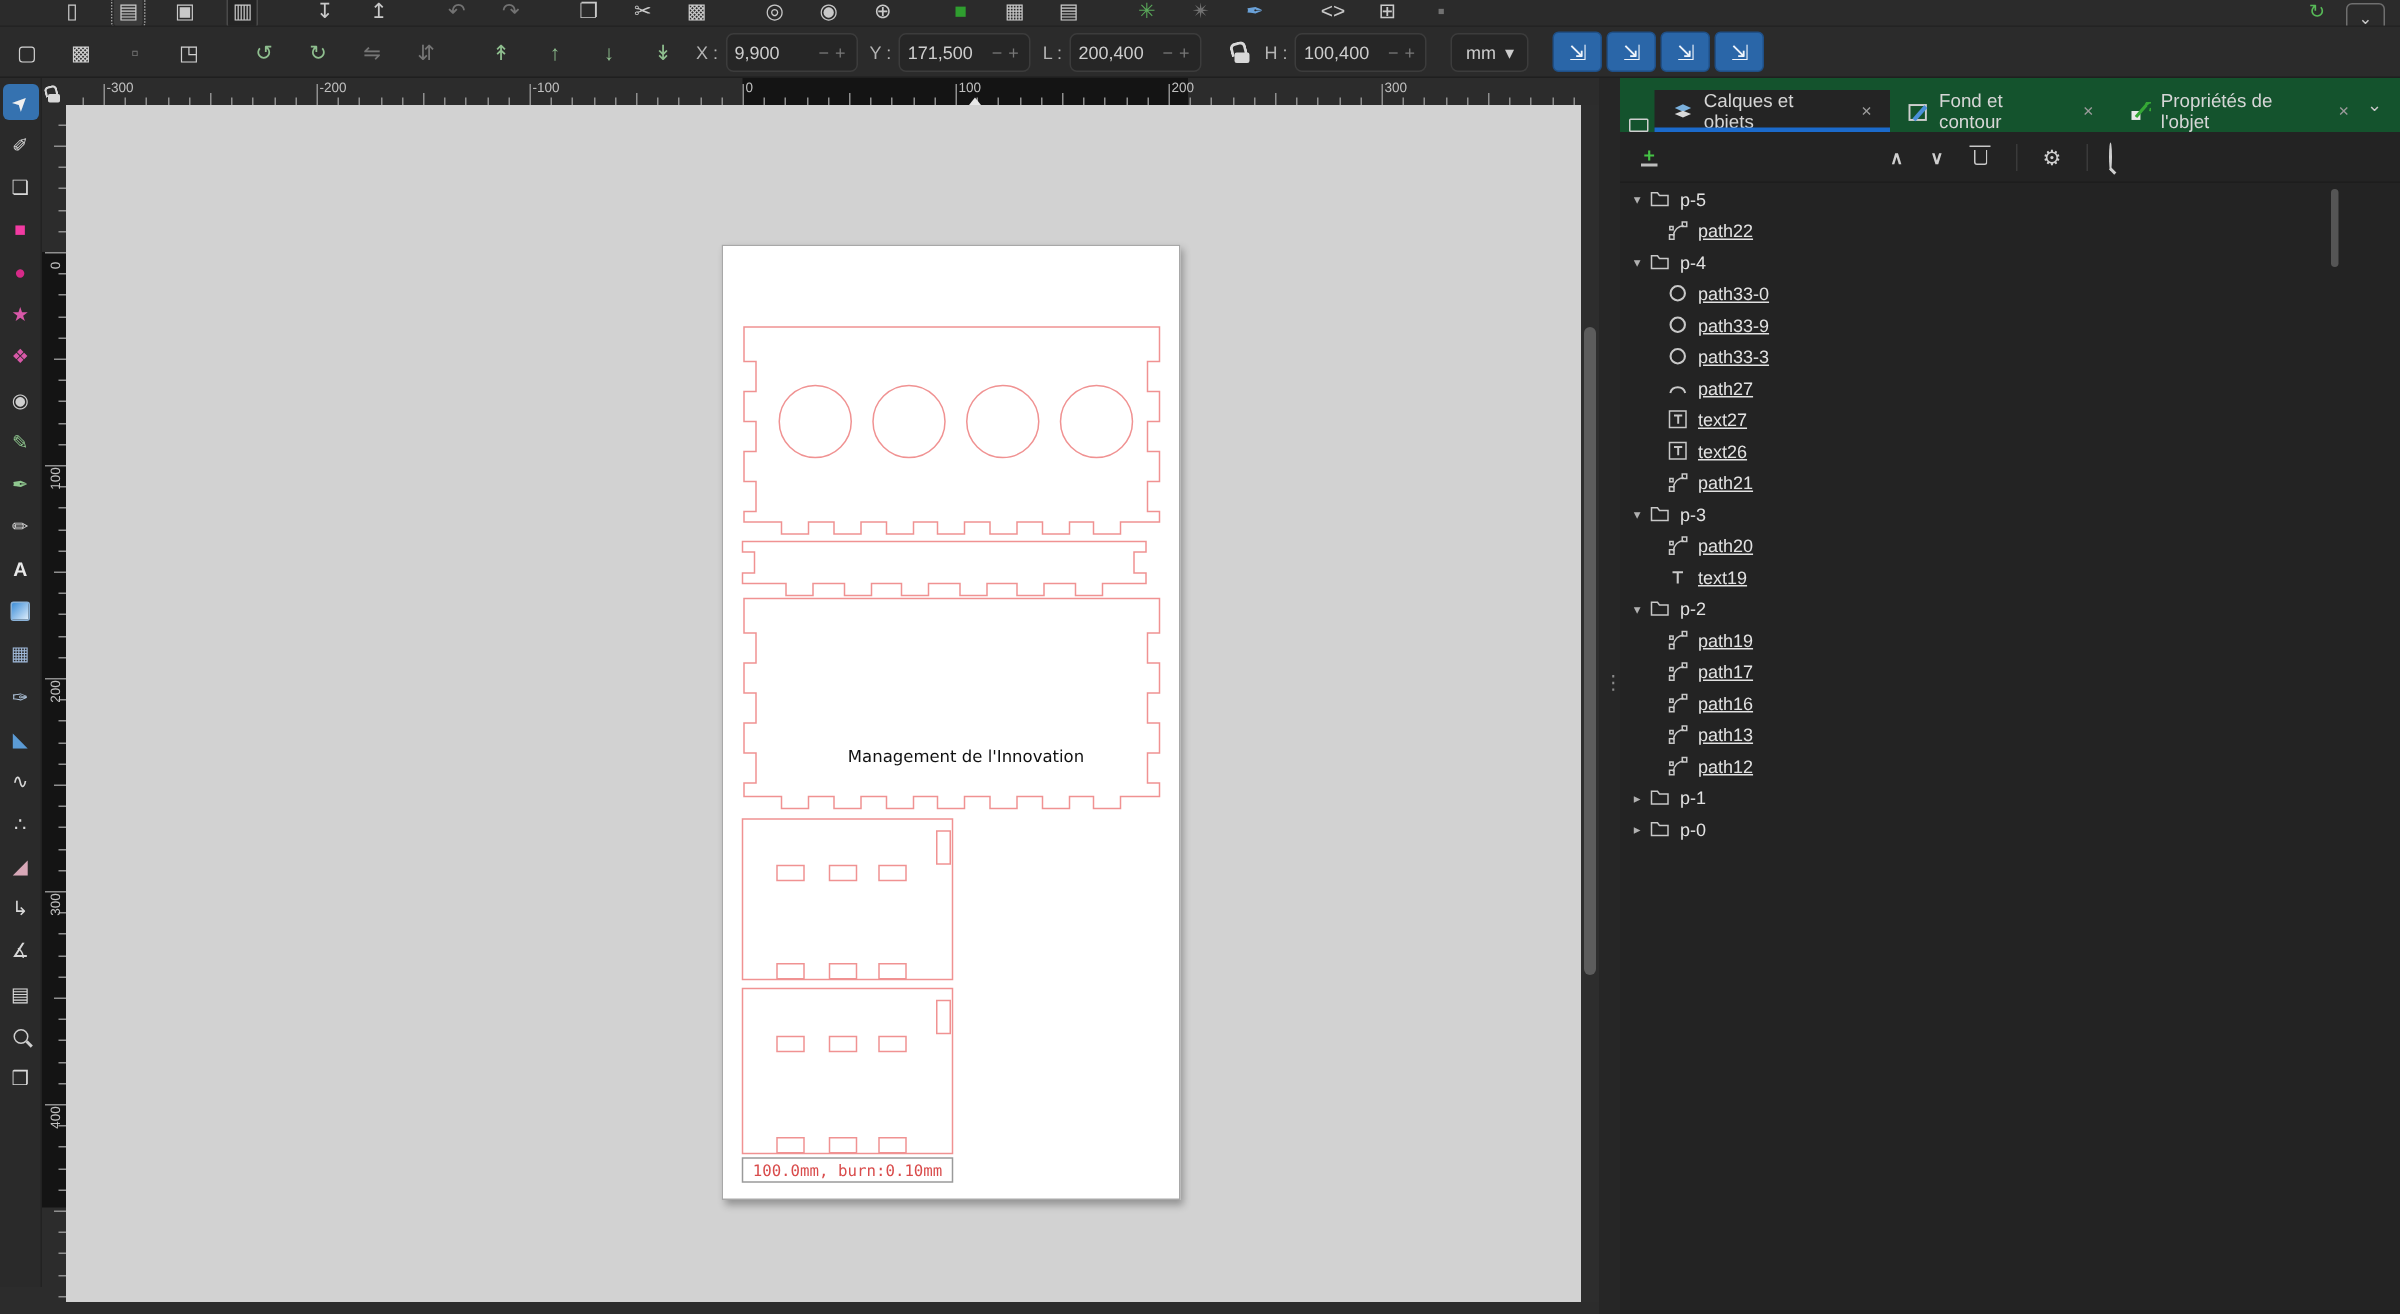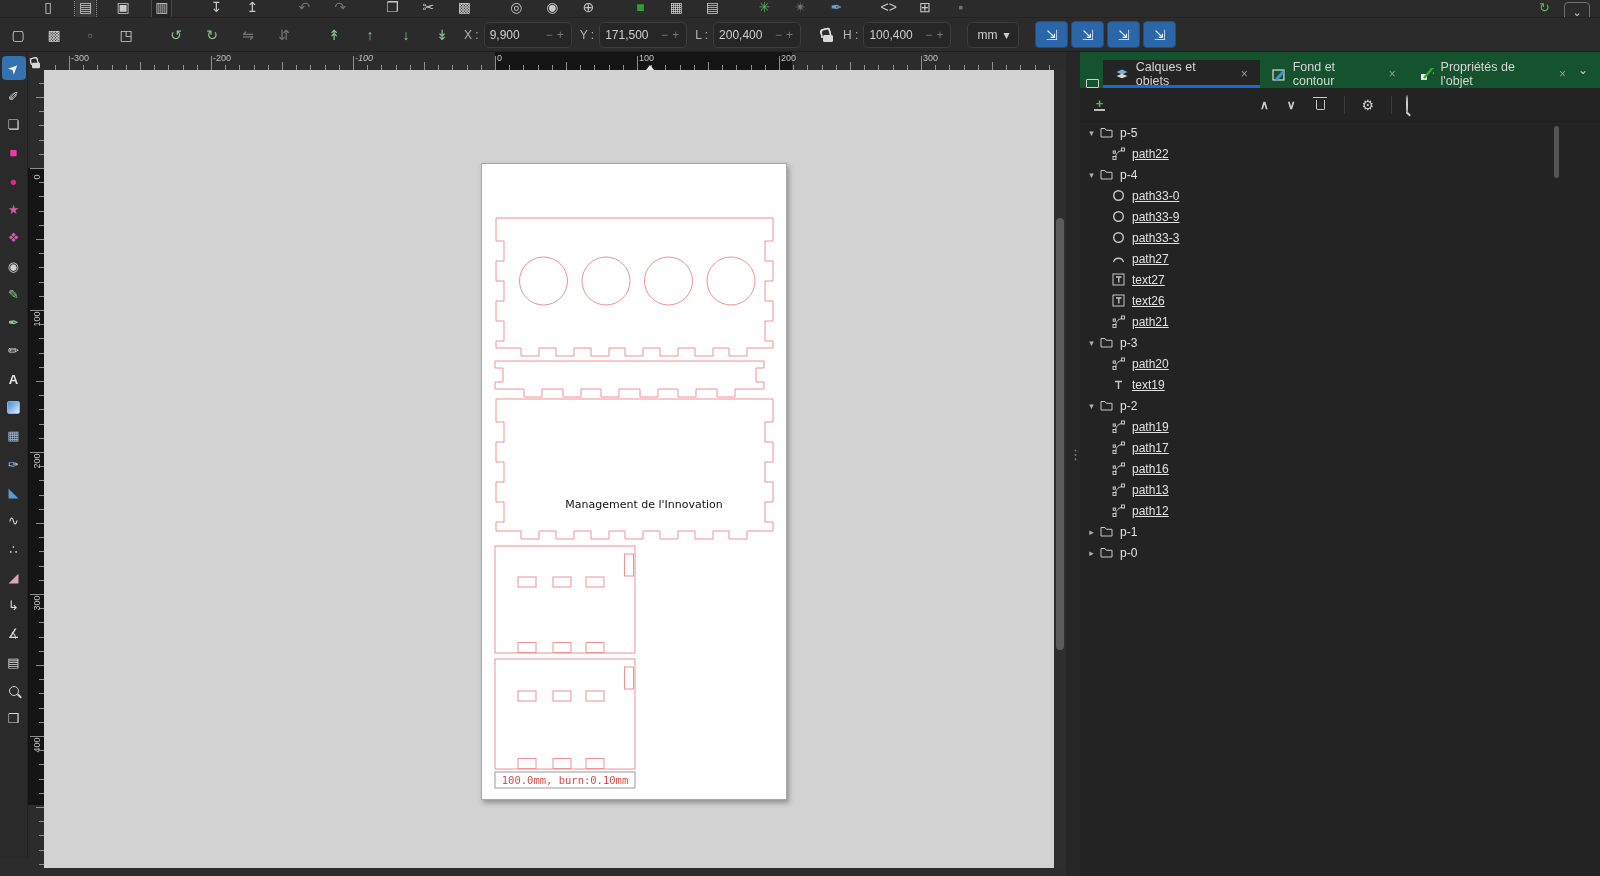--- a/index.html
+++ b/index.html
@@ -352,21 +352,21 @@
       <div class="htick" style="left: 905.4px; height: 5px;"></div>
       <div class="htick" style="left: 919.6px; height: 5px;"></div>
       <div class="htick" style="left: 933.8px; height: 5px;"></div>
       <div class="htick" style="left: 948px; height: 8px;"></div>
       <div class="htick" style="left: 962.2px; height: 5px;"></div>
       <div class="htick" style="left: 976.4px; height: 5px;"></div>
       <div class="htick" style="left: 990.6px; height: 5px;"></div>
       <div class="htick" style="left: 1004.8px; height: 5px;"></div>
       <span class="hlab" style="left: 27px;">-300</span>
       <span class="hlab" style="left: 169px;">-200</span>
-      <span class="hlab" style="left: 311px; font-style: italic;">-100</span>
+      <span class="hlab" style="left: 311px;">-100</span>
       <span class="hlab" style="left: 453px;">0</span>
       <span class="hlab" style="left: 595px;">100</span>
       <span class="hlab" style="left: 737px;">200</span>
       <span class="hlab" style="left: 879px;">300</span>
       <div id="hmarker" style="left: 602px;"></div>
     </div>
   <div id="vruler">
       <div class="band" style="top: 98px; height: 637px;"></div>
       <div class="vtick" style="top: 12.8px; width: 5px;"></div>
       <div class="vtick" style="top: 27px; width: 8px;"></div>

